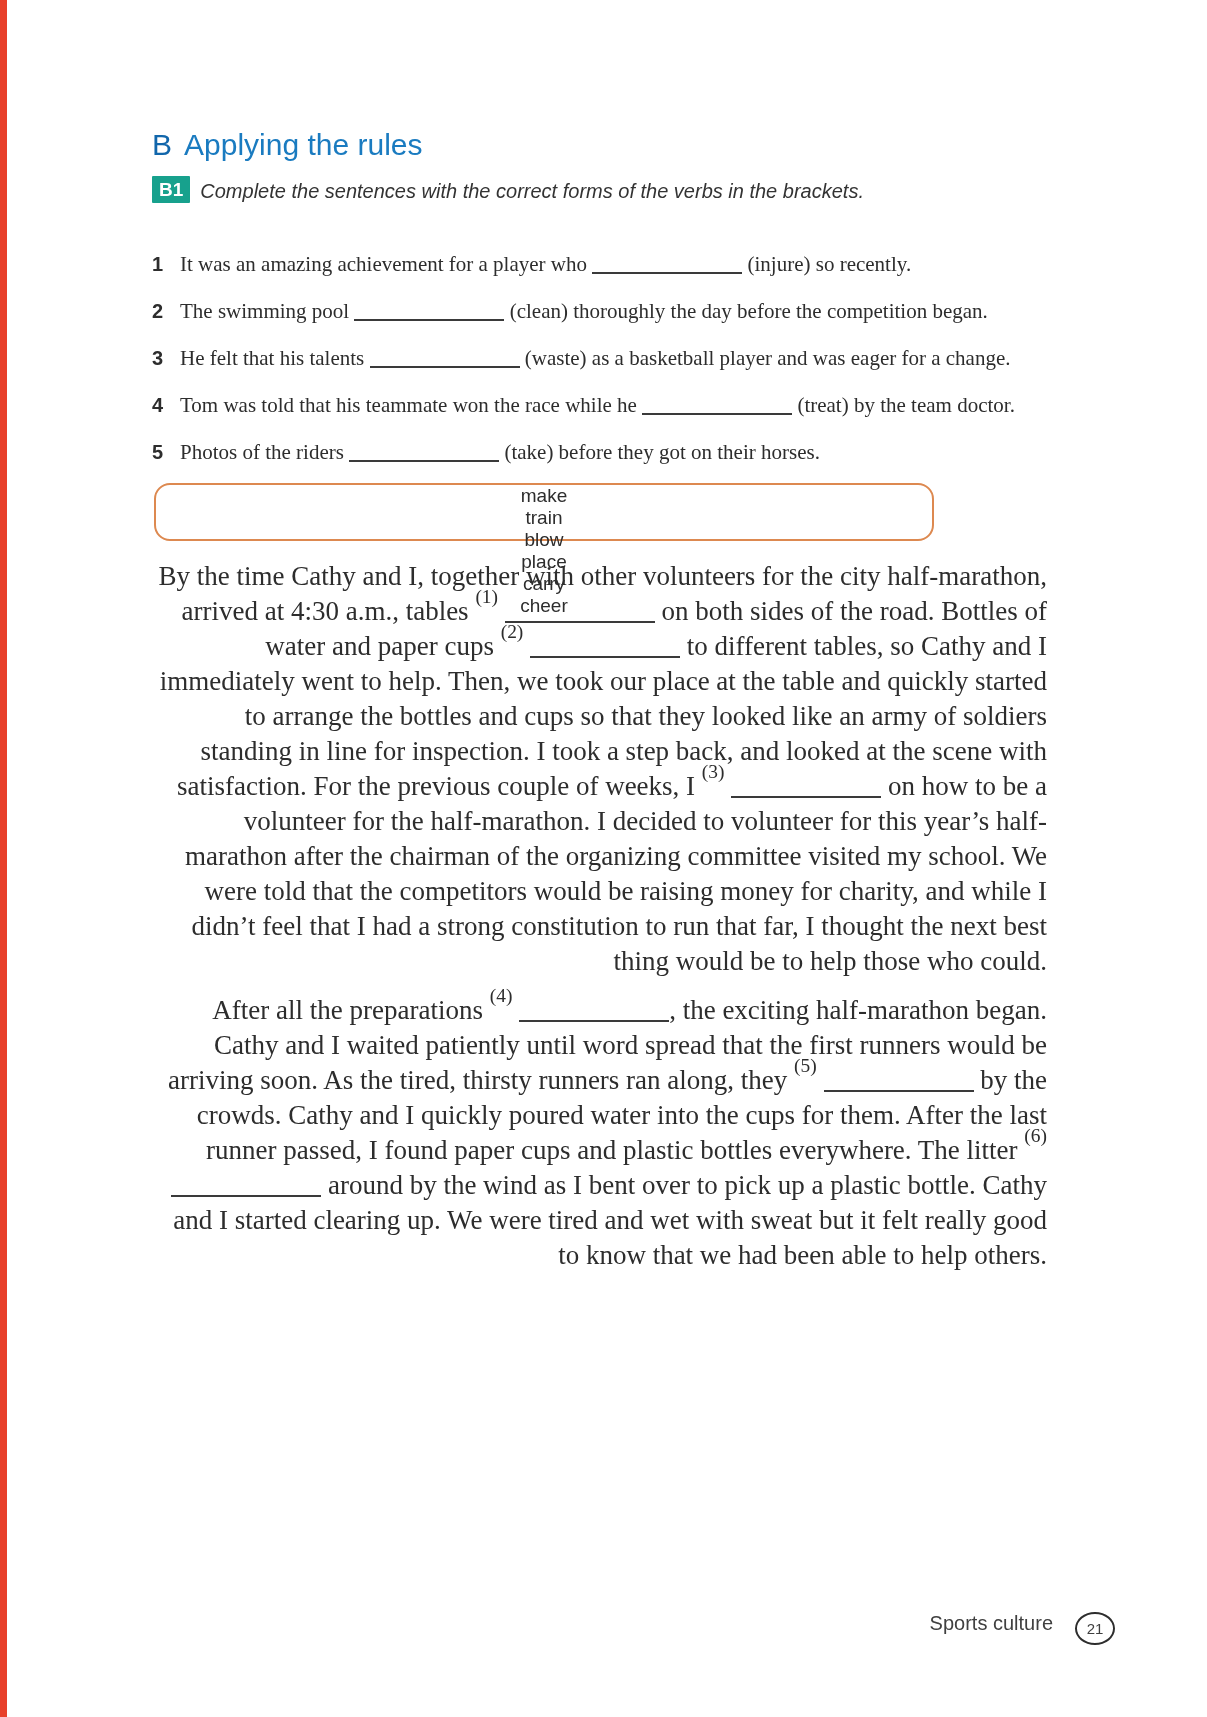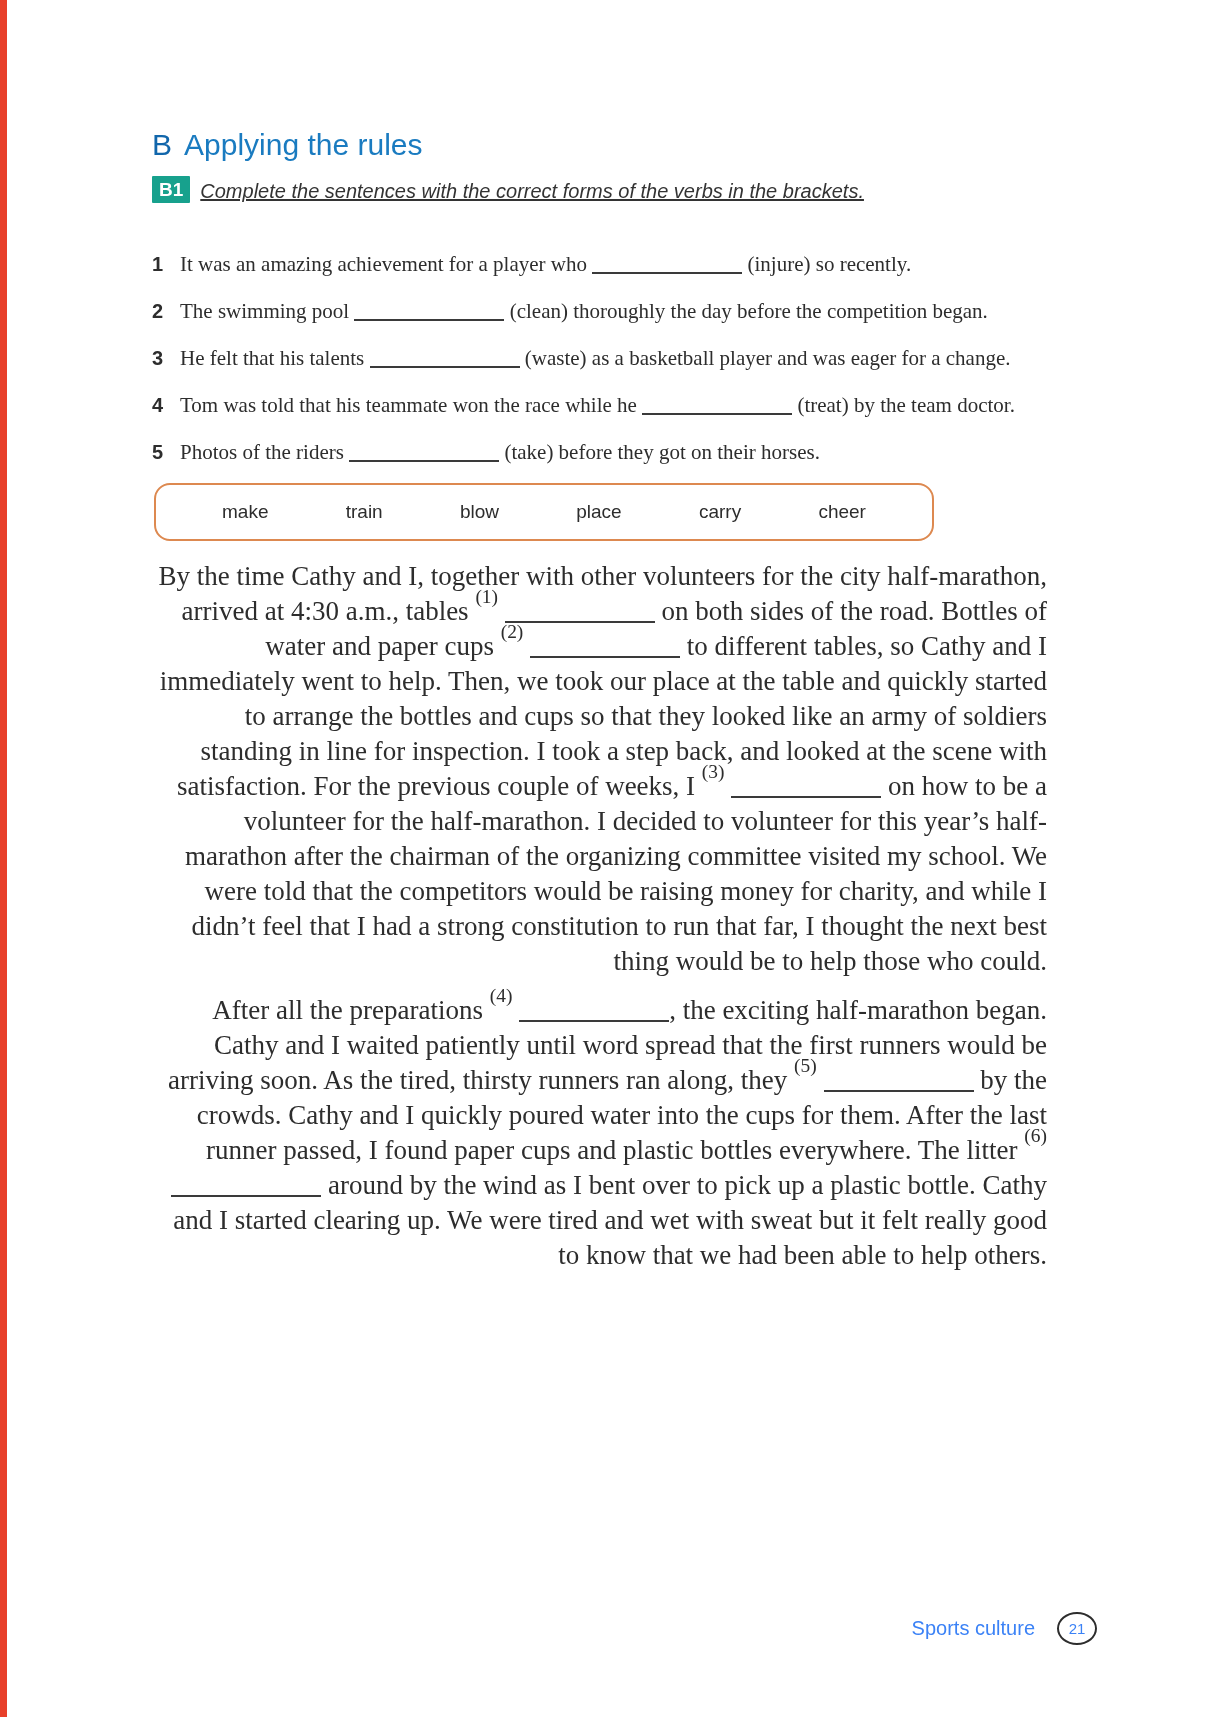--- a/index.html
+++ b/index.html
@@ -48,21 +48,21 @@
     border-radius: 1px;
   }
   .instruction-row {
     margin: 0;
     font-family: "Liberation Sans", sans-serif;
     font-style: italic;
     font-size: 20px;
     line-height: 35px;
     color: #333333;
   }
-  .b1-row { margin-bottom: 38px; text-decoration: underline; }
+  .b1-row { margin-bottom: 38px; }
   ol.items { list-style: none; margin: 0; padding: 0; }
   ol.items li {
     display: flex;
     margin: 0 0 13px 0;
     font-size: 21px;
     line-height: 34px;
   }
   ol.items .num {
     flex: 0 0 28px;
     font-family: "Liberation Sans", sans-serif;
@@ -78,20 +78,21 @@
     margin: 14px 0 0 2px;
     border: 2px solid #dd8950;
     border-radius: 16px;
     display: flex;
     align-items: center;
     justify-content: space-between;
     padding: 0 66px;
     font-family: "Liberation Sans", sans-serif;
     font-size: 19px;
     color: #2d2d2d;
+    flex-direction: column;
   }
   p.passage {
     margin: 18px 0 0 0;
     font-size: 27px;
     line-height: 35px;
     text-align: right;
   }
   p.passage.second { margin-top: 14px; }
   p.passage sup, .item-text sup {
     font-size: 0.72em;
@@ -101,27 +102,26 @@
   }
   .blank {
     display: inline-block;
     height: 0.85em;
     border-bottom: 2px solid #3a3a3a;
     margin-bottom: -3px;
   }
   .b3-block { margin-top: 48px; }
   .footer {
     position: absolute;
-    right: 110px;
+    right: 92px;
     top: 1612px;
     display: flex;
-    align-items: center;
     font-family: "Liberation Sans", sans-serif;
     font-size: 20px;
-    color: #3b82f6;
+    color: #404040;
   }
   .page-circle {
     box-sizing: border-box;
     margin-left: 22px;
     width: 40px;
     height: 33px;
     border: 2px solid #2d2d2d;
     border-radius: 50%;
     display: inline-flex;
     align-items: center;

